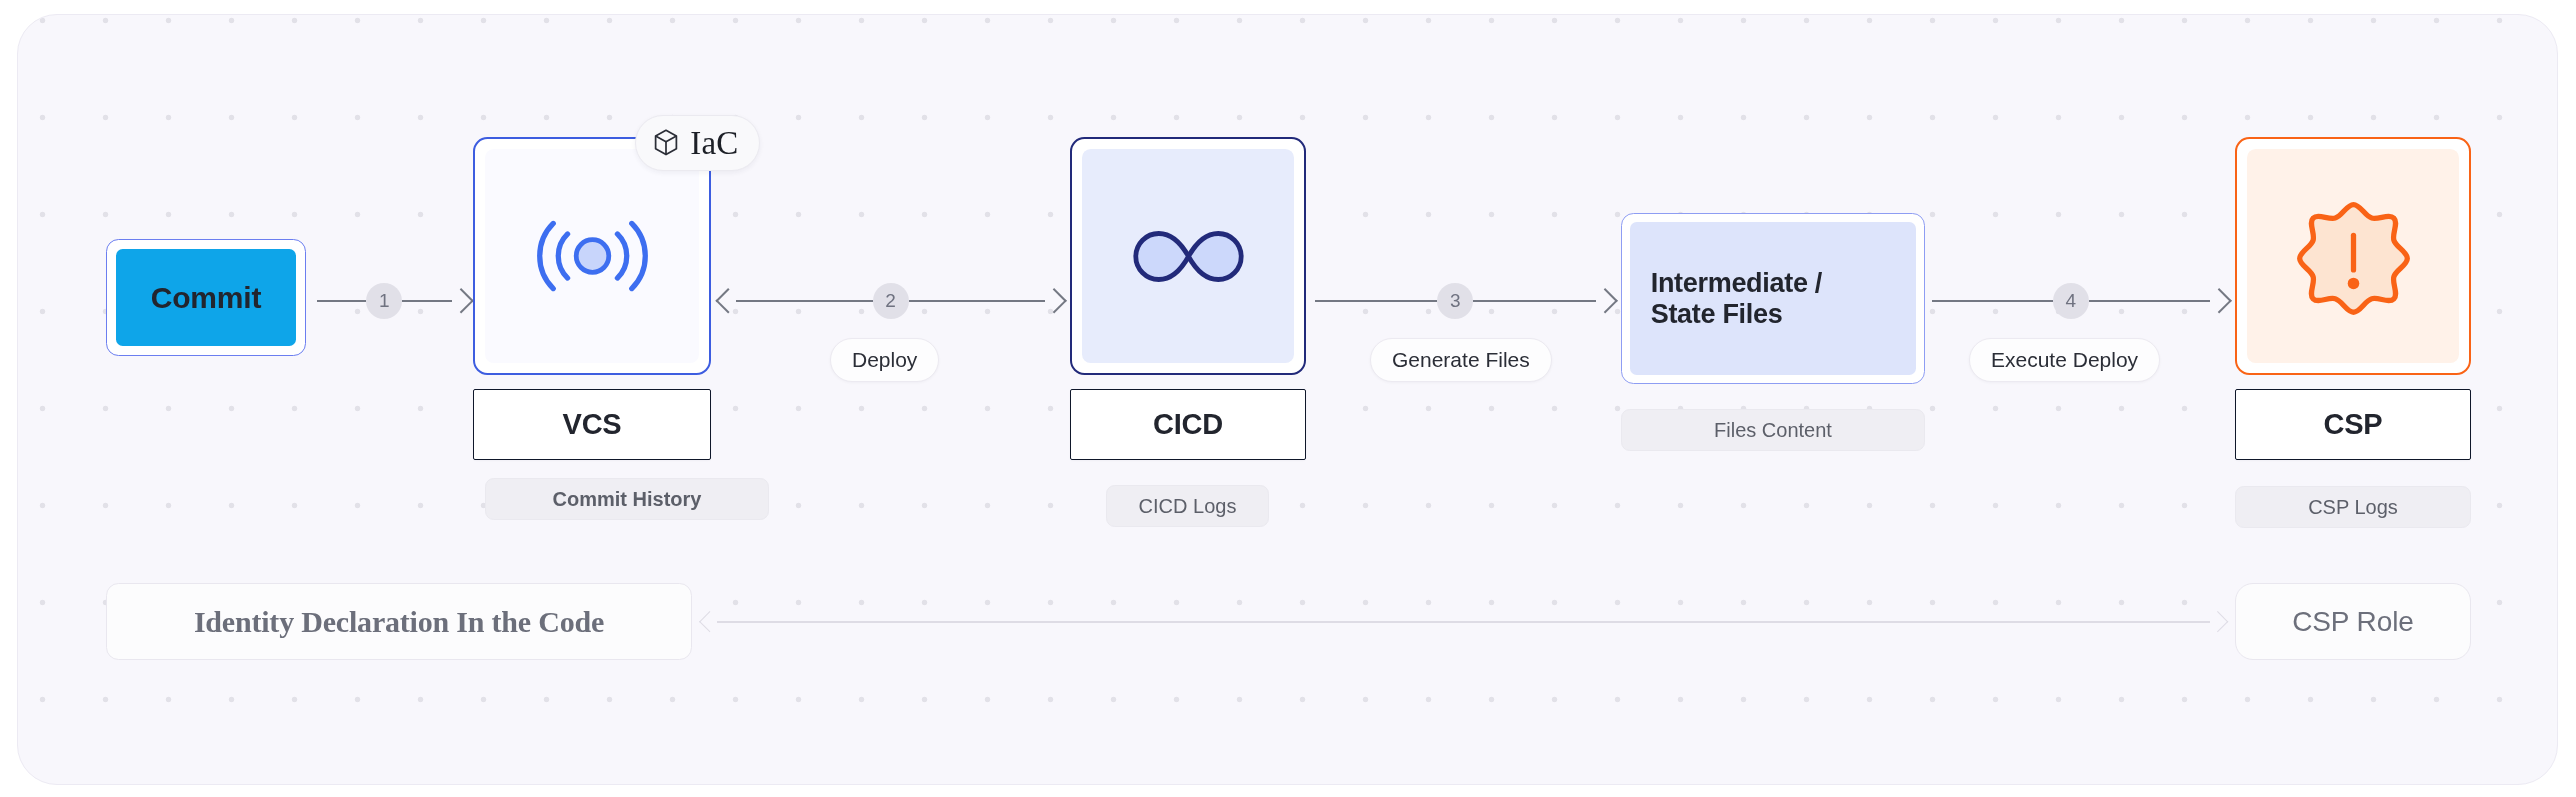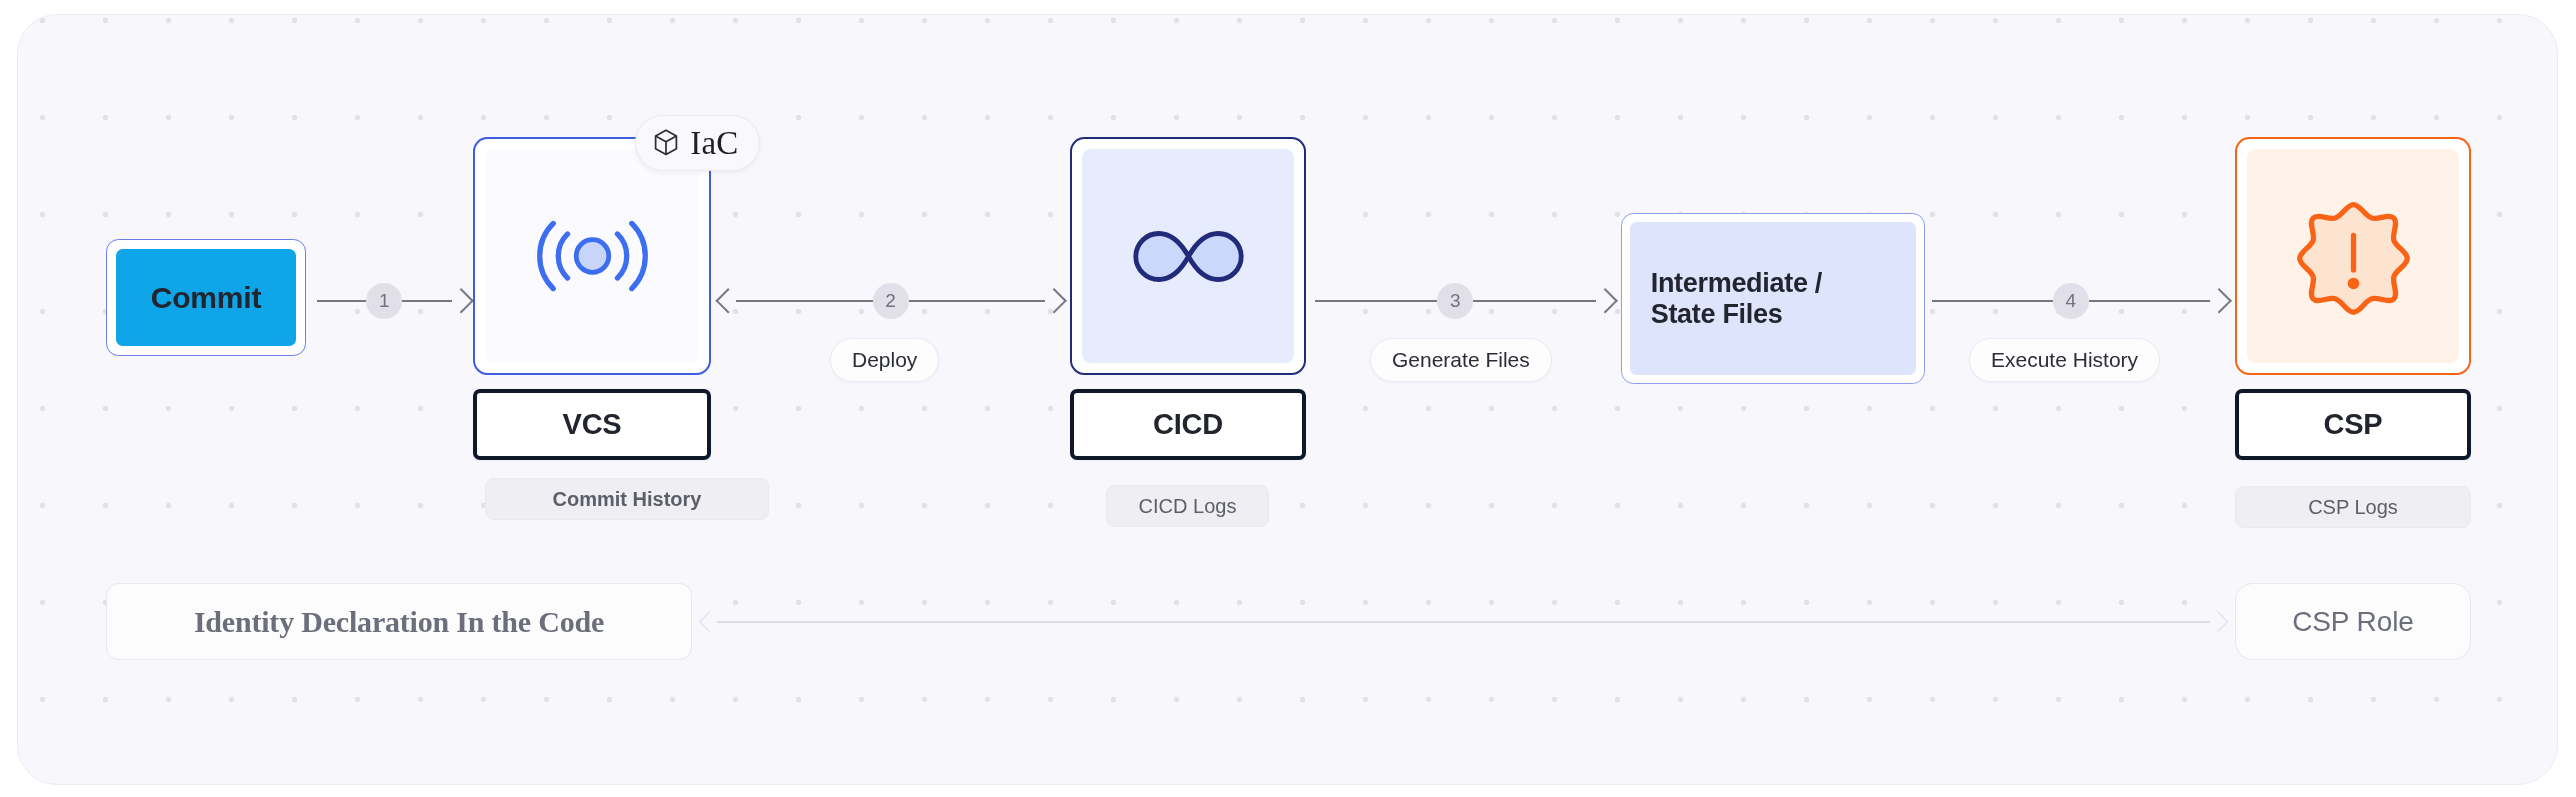--- a/index.html
+++ b/index.html
@@ -175,23 +175,23 @@
     font-size: 21px; color: #2b2e37;
     box-shadow: 0 1px 2.9px rgba(30,30,60,0.04);
   }
   #pill-deploy        { left: 830px;  top: 338px; }
   #pill-generate      { left: 1370px; top: 338px; }
   #pill-execute       { left: 1969px; top: 338px; }
 
   
   .name-box {
     height: 71px;
-    border-radius: 7px;
-    background: #ffffff;
-    border: 4px solid #0f172a;
+    border-radius: 2px;
+    background: #ffffff;
+    border: 1px solid #0f172a;
     display: flex; align-items: center; justify-content: center;
     font-size: 29px; font-weight: 700; color: #22252e;
     letter-spacing: -0.2px;
     box-shadow: 0 1px 1.9px rgba(30,30,60,0.03);
   }
   #name-vcs  { left: 473px;  top: 389px; width: 238px; }
   #name-cicd { left: 1070px; top: 389px; width: 236px; }
   #name-csp  { left: 2235px; top: 389px; width: 236px; }
 
   
@@ -335,28 +335,29 @@
     <div class="arrow-head"></div>
   </div>
   <div id="pill-generate" class="abs pill">Generate Files</div>
 
   <div id="state-files" class="abs node-card">
     <div class="node-inner">
       <div class="sf-line">Intermediate /</div>
       <div class="sf-line">State Files</div>
     </div>
   </div>
+  <div id="sub-files-content" class="abs sub-box">Files Content</div>
 
   <div id="conn-4" class="abs connector">
     <div class="conn-line"></div>
     <div class="conn-num">4</div>
     <div class="conn-line"></div>
     <div class="arrow-head"></div>
   </div>
-  <div id="pill-execute" class="abs pill">Execute History</div>
+  <div id="pill-execute" class="abs pill">Execute Deploy</div>
 
   <div id="csp-node" class="abs node-card">
     <div class="node-inner">
       <span>
         <svg width="123" height="123" viewBox="0 0 128 128">
           <path d="M64 10
                    C71 10 76 22 83 24
                    C90 26 101 19 106 24
                    C111 29 104 40 106 47
                    C108 54 120 59 120 66

